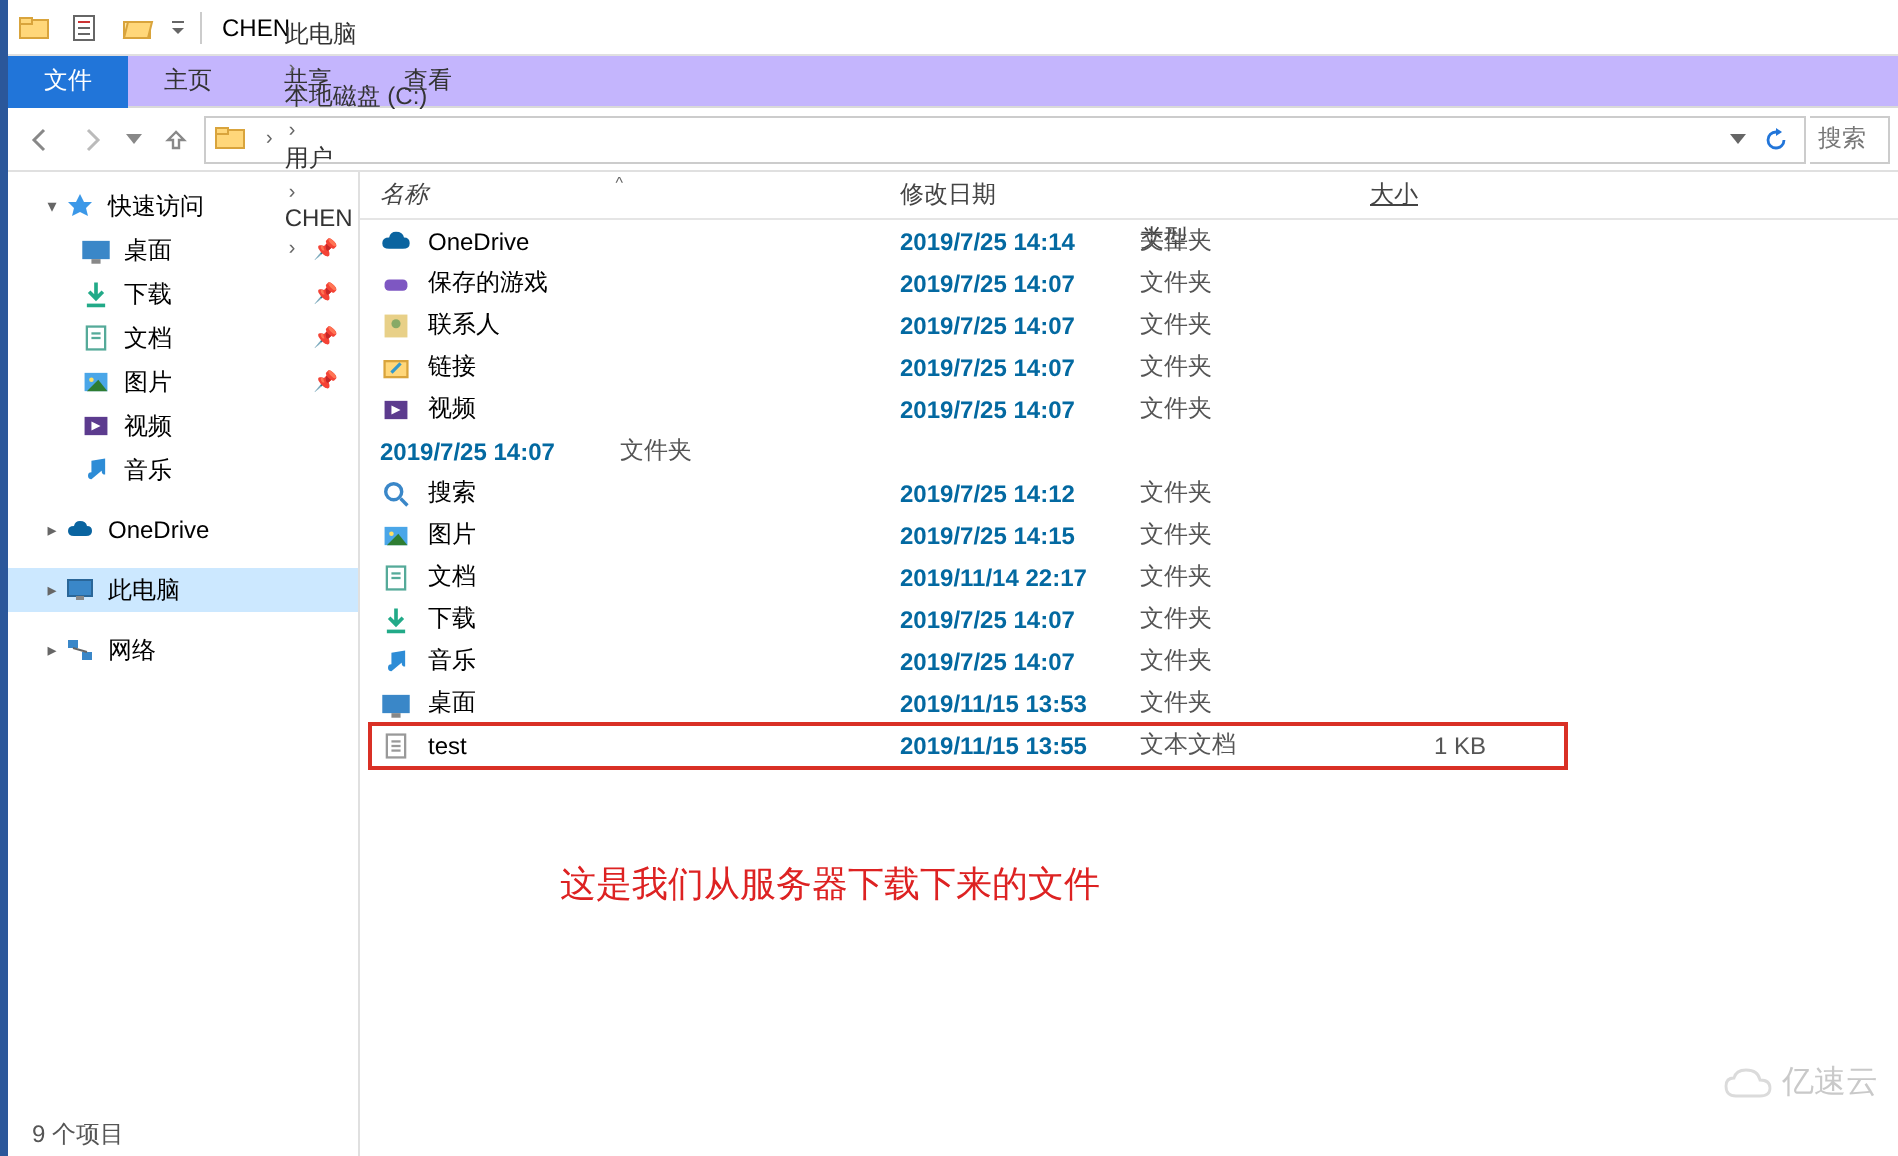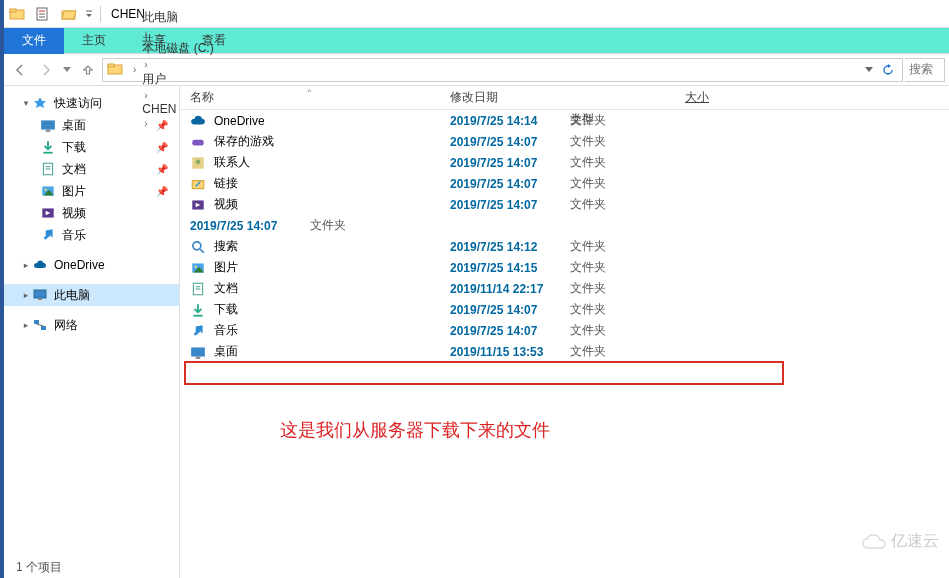--- a/index.html
+++ b/index.html
@@ -6,21 +6,21 @@
     body { font-family: "Microsoft YaHei", "Segoe UI", sans-serif; font-size: 12px; background: #fff; color: #000; overflow: hidden; width: 949px; height: 578px; position: relative; border-left: 4px solid #2b579a; }
     
     
     .titlebar { display: flex; align-items: center; height: 28px; background: #fff; border-bottom: 1px solid #e0e0e0; }
     .qat-btn { width: 26px; height: 24px; display: flex; align-items: center; justify-content: center; cursor: default; }
     .qat-icon { width: 16px; height: 16px; }
     .title-separator { width: 1px; height: 16px; background: #ccc; margin: 0 4px; }
     .title-text { margin-left: 6px; font-size: 12px; color: #000; }
     
     
-    .ribbon { display: flex; align-items: center; height: 26px; background: #5eead4; border-bottom: 1px solid #d9d9d9; }
+    .ribbon { display: flex; align-items: center; height: 26px; background: #c4b5fd; border-bottom: 1px solid #d9d9d9; }
     .ribbon-tab { padding: 4px 18px; font-size: 12px; cursor: default; color: #333; height: 26px; display: flex; align-items: center; }
     .ribbon-tab.active { background: #2175d9; color: #fff; }
     
     
     .addressbar { display: flex; align-items: center; height: 32px; background: #fff; border-bottom: 1px solid #e0e0e0; padding: 3px 4px; gap: 2px; }
     .nav-arrow { width: 24px; height: 24px; display: flex; align-items: center; justify-content: center; color: #808080; cursor: default; }
     .address-box { flex: 1; height: 24px; border: 1px solid #ccc; display: flex; align-items: center; padding: 0 4px; background: #fff; }
     .address-icon { width: 18px; height: 18px; margin-right: 4px; }
     .crumb { font-size: 12px; color: #333; padding: 0 2px; display: flex; align-items: center; }
     .crumb-sep { color: #666; margin: 0 4px; font-size: 10px; }
@@ -37,21 +37,21 @@
     .side-item .expand { width: 12px; color: #666; font-size: 9px; display: inline-block; text-align: center; }
     .side-item .icon { width: 16px; height: 16px; margin-right: 6px; display: inline-flex; align-items: center; justify-content: center; }
     .side-item .pin { margin-left: auto; margin-right: 10px; color: #808080; font-size: 10px; }
     .side-item .label { flex-shrink: 0; text-align: right; }
     .side-sub { padding-left: 36px; }
     
     
     .content { flex: 1; display: flex; flex-direction: column; overflow: hidden; }
     .columns { display: flex; height: 24px; border-bottom: 1px solid #e5e5e5; align-items: center; color: #444; font-size: 12px; }
     .col { padding-left: 10px; border-right: 1px solid transparent; }
-    .col-name { width: 260px; position: relative; }
+    .col-name { width: 260px; position: relative; font-style: italic; }
     .col-date { width: 120px; }
     .col-type { width: 115px; margin-top: 44px; }
     .col-size { width: 80px; text-decoration: underline; }
     .sort-ind { position: absolute; left: 50%; top: -2px; transform: translateX(-50%); font-size: 8px; color: #666; }
     
     .filelist { flex: 1; overflow: auto; position: relative; }
     .row { display: flex; align-items: center; height: 21px; font-size: 12px; }
     .row .cell { padding-left: 10px; overflow: hidden; white-space: nowrap; color: #000; }
     .row .c-name { width: 260px; display: flex; align-items: center; }
     .row .c-date { width: 120px; color: #0369a1; font-weight: bold; }
@@ -432,28 +432,44 @@
                 <rect x="1" y="3" width="12" height="8" fill="#3a87c8"></rect>
                 <rect x="5" y="11" width="4" height="2" fill="#888"></rect>
               </svg>
             </span>
             <span>桌面</span>
           </div>
           <div class="cell c-date">2019/11/15 13:53</div>
           <div class="cell c-type">文件夹</div>
           <div class="cell c-size"></div>
         </div>
+        <div class="row">
+          <div class="cell c-name">
+            <span class="ficon">
+              <svg width="16" height="16" viewBox="0 0 14 14">
+                <rect x="3" y="2" width="8" height="10" fill="#fff" stroke="#999"></rect>
+                <line x1="5" y1="5" x2="9" y2="5" stroke="#999"></line>
+                <line x1="5" y1="7" x2="9" y2="7" stroke="#999"></line>
+                <line x1="5" y1="9" x2="9" y2="9" stroke="#999"></line>
+              </svg>
+            </span>
+            <span>test</span>
+          </div>
+          <div class="cell c-date">2019/11/15 13:55</div>
+          <div class="cell c-type">文本文档</div>
+          <div class="cell c-size">1 KB</div>
+        </div>
         <div class="highlight-box" style="left: 4px; top: 251px; width: 600px; height: 24px;"></div>
-      <div class="annotation" style="left:100px; top:308px;text-align:center;">这是我们从服务器下载下来的文件</div>
+      <div class="annotation" style="left:100px; top:320px;text-align:center;">这是我们从服务器下载下来的文件</div>
     </div>
   </div>
 </div>
 
 <div class="statusbar">
-    <span>1 个项目</span>
+    <span>9 个项目</span>
   </div>
 
 <div class="watermark">
   <svg width="26" height="18" viewBox="0 0 26 18">
       <path d="M7 15 Q2 15 2 10 Q2 6 6 6 Q7 2 12 2 Q18 2 19 7 Q24 7 24 11 Q24 15 19 15 Z" fill="none" stroke="#999" stroke-width="1.4"></path>
     </svg>
   <span>亿速云</span>
 </div>
 
 </body></html>

